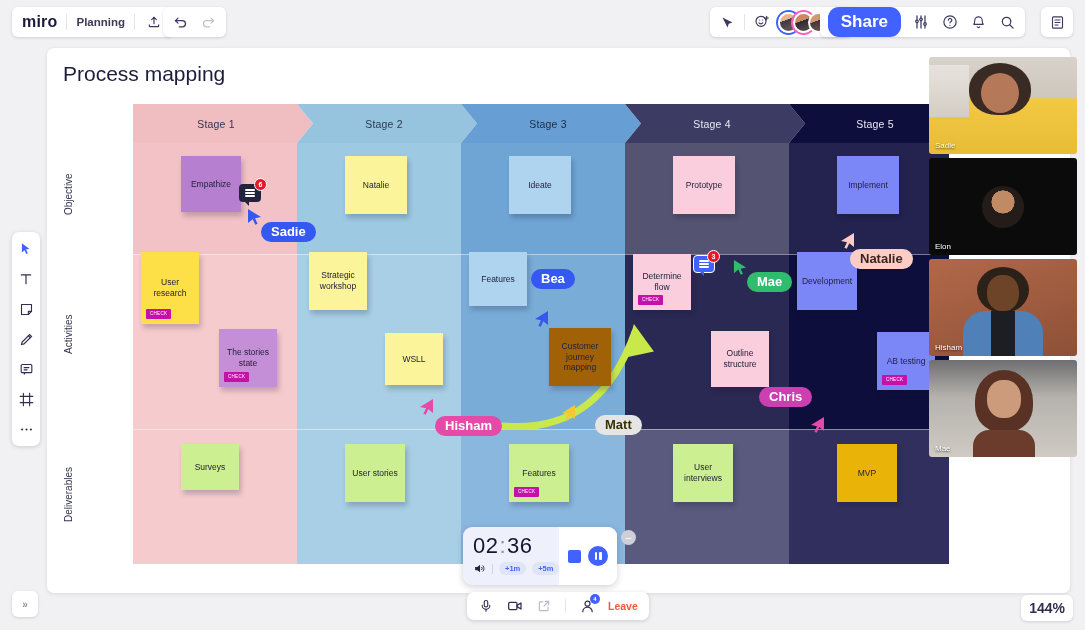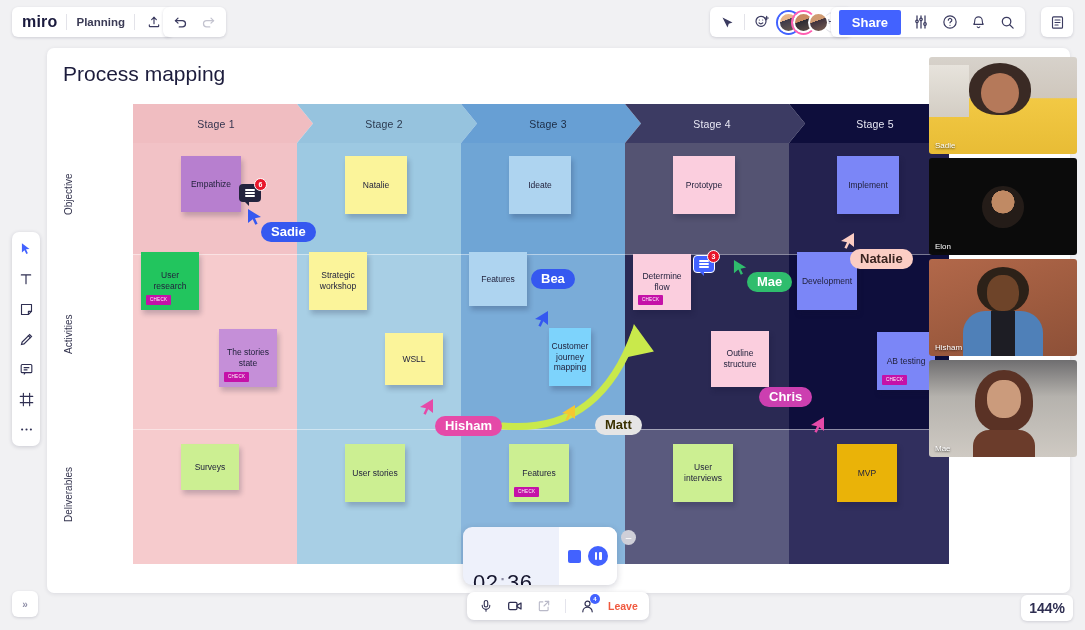--- a/index.html
+++ b/index.html
@@ -30,22 +30,22 @@
   #grp-panel { right: 12px; width: 32px; justify-content: center; }
 
   .avatars { display: flex; align-items: center; }
   .av { width: 21px; height: 21px; border-radius: 50%; border: 2px solid #fff; margin-left: -6px;
         background-size: cover; position: relative; }
   .av:first-child { margin-left: 0; }
   .av-ring { box-shadow: 0 0 0 2px #4262ff; }
   .av-ring2 { box-shadow: 0 0 0 2px #ff5fb2; }
   .av-more { width: 21px; height: 21px; border-radius: 50%; border: 1.5px solid #e0e0e8; background:#fff;
              margin-left: -6px; font-size: 8.5px; color: #4a4a66; display:flex; align-items:center; justify-content:center; font-weight:600; }
-  .share-btn { background: #4262ff; color: #fff; font-size: 13px; font-weight: 600;
-               padding: 5px 13px; border-radius: 2px; border: none; cursor: pointer; }
+  .share-btn { background: #4262ff; color: #fff; font-size: 17px; font-weight: 600;
+               padding: 5px 13px; border-radius: 11px; border: none; cursor: pointer; }
 
   
   .lefttool {
     position: absolute; left: 12px; top: 232px; width: 28px;
     background: #fff; border-radius: 7px; box-shadow: 0 1px 4px rgba(30,30,60,.18);
     padding: 7px 0; display: flex; flex-direction: column; align-items: center; gap: 10px;
   }
   .lt-item { width: 20px; height: 20px; display: flex; align-items: center; justify-content: center;
              color: #2f2f52; cursor: pointer; }
   .lt-item.active { color: #4262ff; }
@@ -89,21 +89,21 @@
             display: flex; align-items: center; justify-content: center; border: 1.5px solid #fff; }
 
   
   .cursor { position: absolute; display: flex; align-items: flex-start; }
   .cur-name { font-size: 13px; font-weight: 600; color: #fff; border-radius: 11px; padding: 2px 10px 3px; white-space: nowrap; }
 
   
   .timer { position: absolute; left: 463px; top: 527px; width: 154px; height: 58px;
            background: #eef1fb; border-radius: 9px; box-shadow: 0 2px 7px rgba(30,30,60,.2);
            display: flex; overflow: hidden; }
-  .timer-left { flex: 1; padding: 6px 0 0 10px; margin-top: 37px; }
+  .timer-left { flex: 1; padding: 6px 0 0 10px; }
   .t-digits { font-size: 22px; color: #15152e; letter-spacing: .5px; font-weight: 400; }
   .t-digits .colon { color: #8d8da5; margin: 0 1px; }
   .t-row { display: flex; align-items: center; gap: 6px; margin-top: 3px; }
   .t-chip { background: #dfe4f7; color: #4262ff; font-size: 7.5px; font-weight: 700;
             padding: 2px 6px; border-radius: 8px; }
   .t-sep { width: 1px; height: 10px; background: #cfd4e8; }
   .timer-right { width: 62px; background: #fff; display: flex; align-items: center; justify-content: center; gap: 7px; }
   .t-stop { width: 13px; height: 13px; background: #4262ff; border-radius: 2px; }
   .t-pause { width: 20px; height: 20px; background: #4262ff; border-radius: 50%;
              display: flex; align-items: center; justify-content: center; gap: 2px; }
@@ -373,38 +373,38 @@
       <div class="sticky" style="left:376px;top:52px;width:62px;height:58px;background:#aed4f0">
         <span>Ideate</span>
       </div>
       <div class="sticky" style="left:540px;top:52px;width:62px;height:58px;background:#fbcede">
         <span>Prototype</span>
       </div>
       <div class="sticky" style="left:704px;top:52px;width:62px;height:58px;background:#7b86f7">
         <span>Implement</span>
       </div>
 
-      <div class="sticky" style="left:8px;top:148px;width:58px;height:58px;background:#22c55e">
+      <div class="sticky" style="left:8px;top:148px;width:58px;height:72px;background:#fde047">
         <span>User research</span>
         <span class="tag">CHECK</span>
       </div>
       <div class="sticky" style="left:86px;top:225px;width:58px;height:58px;background:#c58fd8">
         <span>The stories state</span>
         <span class="tag">CHECK</span>
       </div>
       <div class="sticky" style="left:176px;top:148px;width:58px;height:58px;background:#fbf49a">
         <span>Strategic workshop</span>
       </div>
       <div class="sticky" style="left:252px;top:229px;width:58px;height:52px;background:#fbf49a">
         <span>WSLL</span>
       </div>
       <div class="sticky" style="left:336px;top:148px;width:58px;height:54px;background:#aed4f0">
         <span>Features</span>
       </div>
-      <div class="sticky" style="left:416px;top:224px;width:42px;height:58px;background:#7dd3fc">
+      <div class="sticky" style="left:416px;top:224px;width:62px;height:58px;background:#a16207">
         <span>Customer journey mapping</span>
       </div>
       <div class="sticky" style="left:500px;top:150px;width:58px;height:56px;background:#fbcede">
         <span>Determine flow</span>
         <span class="tag">CHECK</span>
       </div>
       <div class="cbubble" style="left:560px;top:151px;color:#4262ff;background:#4262ff;border:1.5px solid #fff">
         <span class="lines">
             <i></i>
             <i></i>

